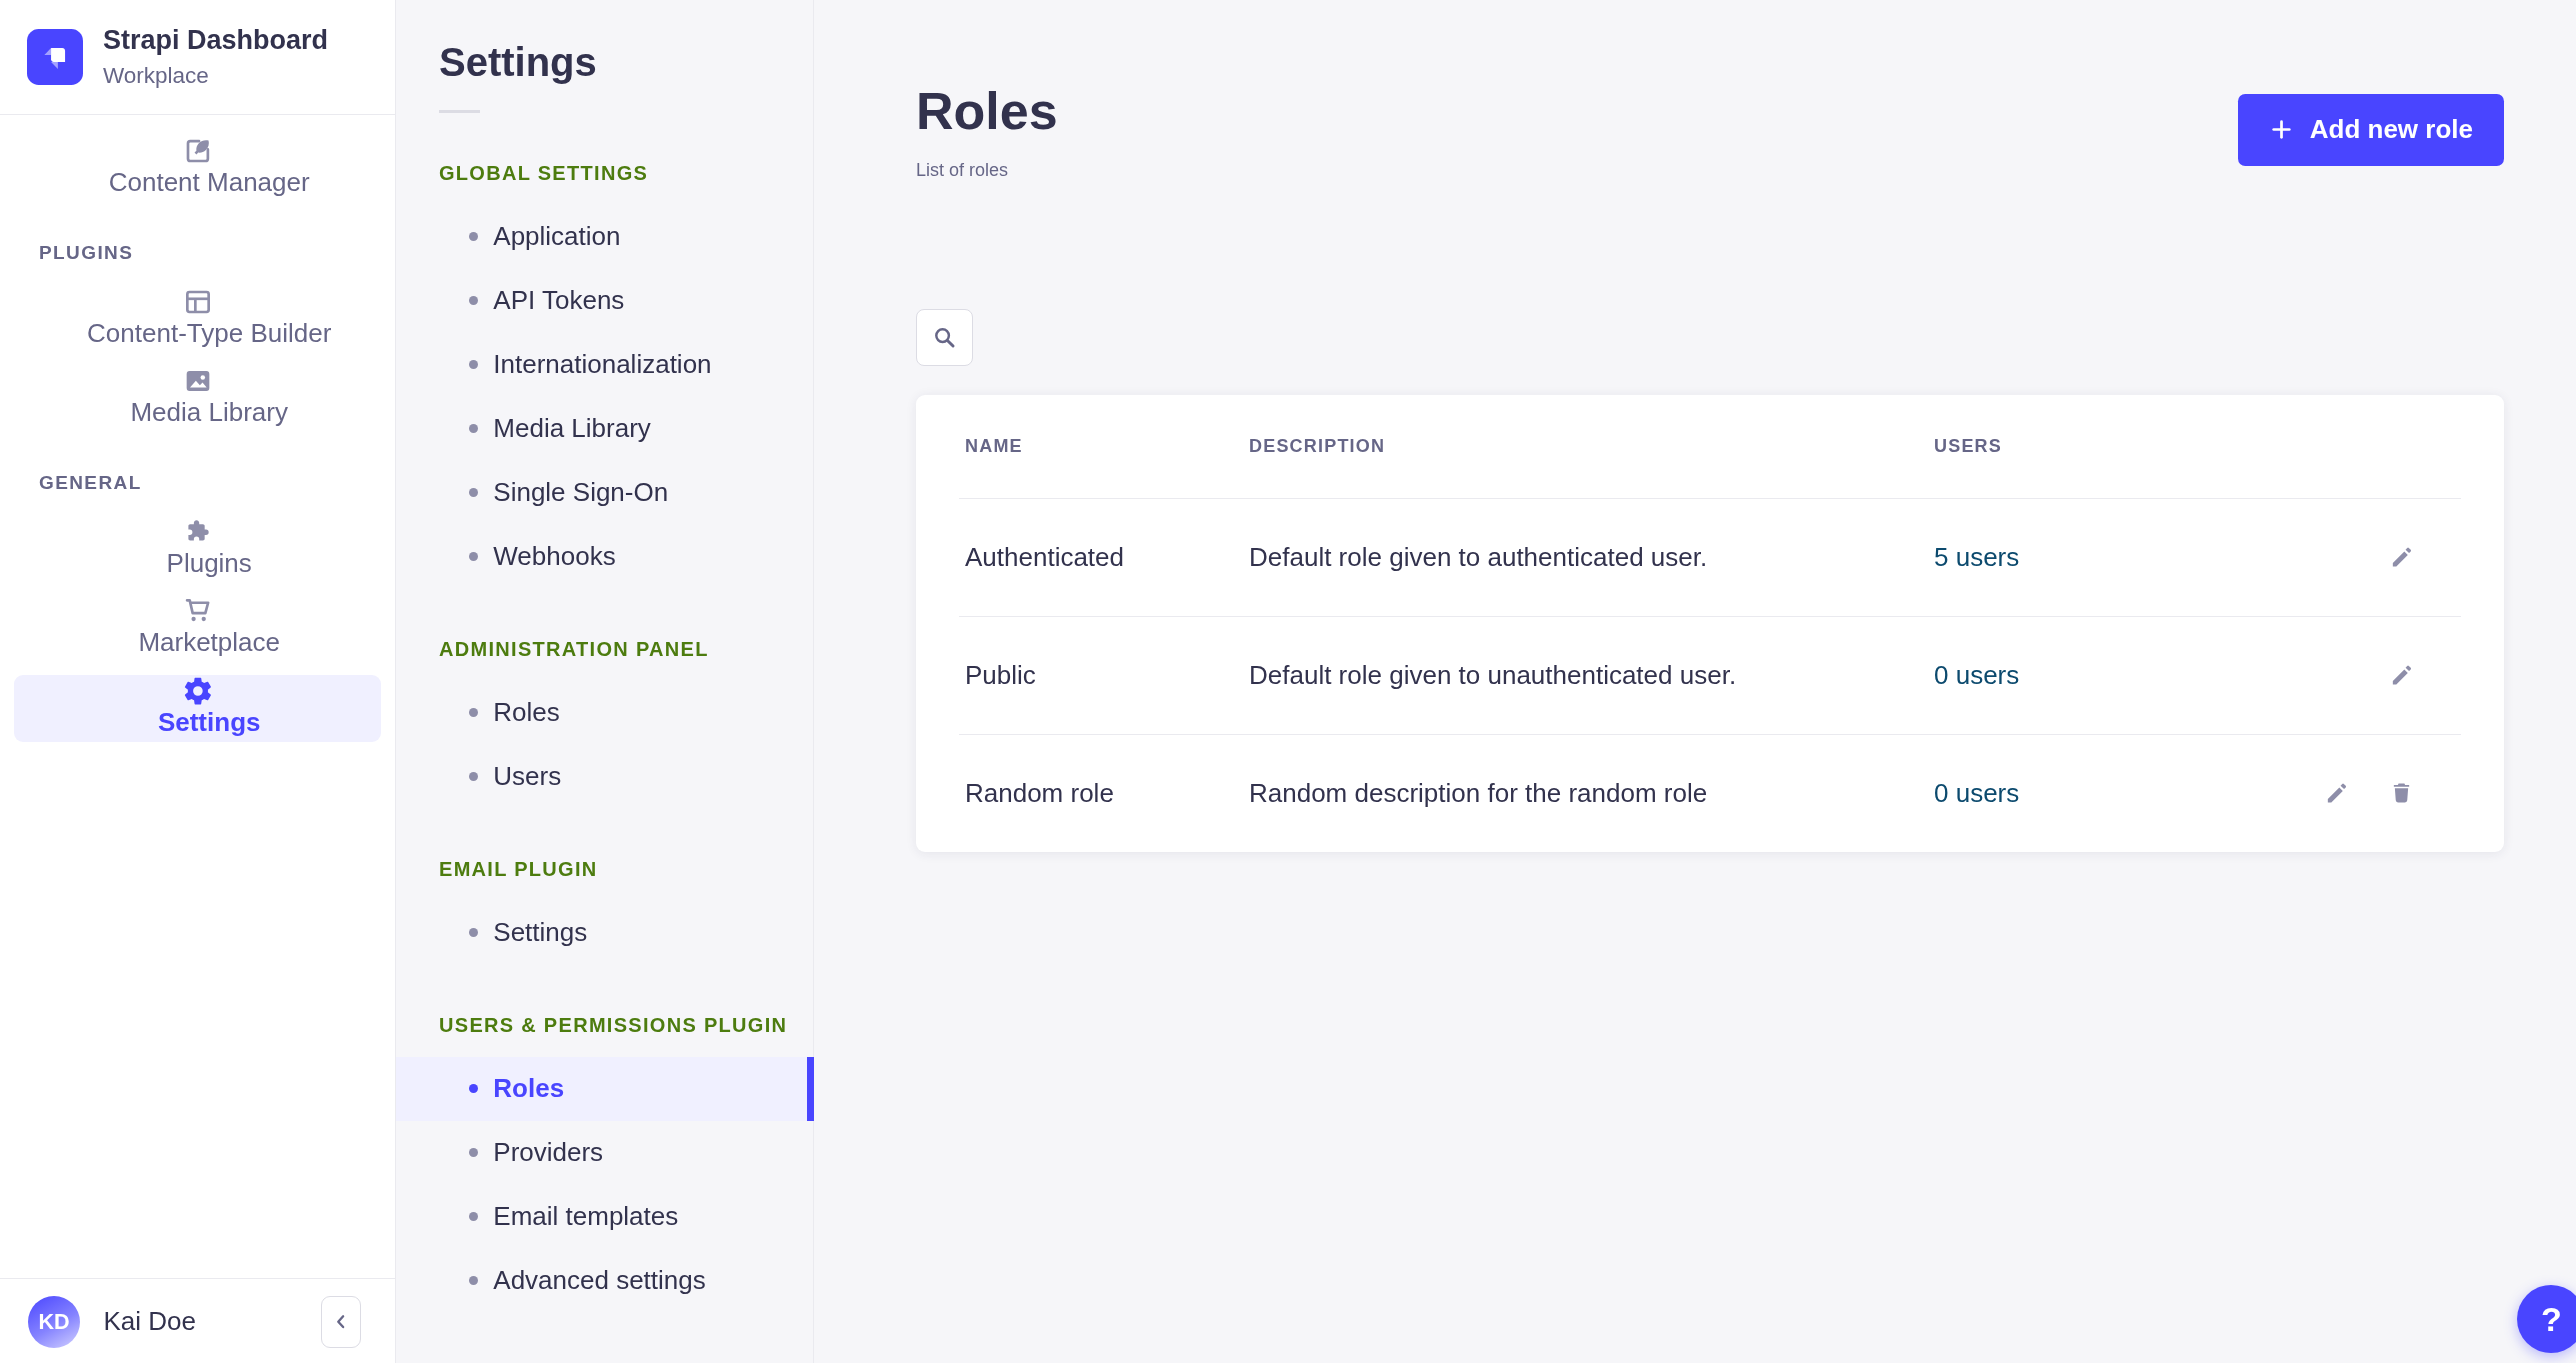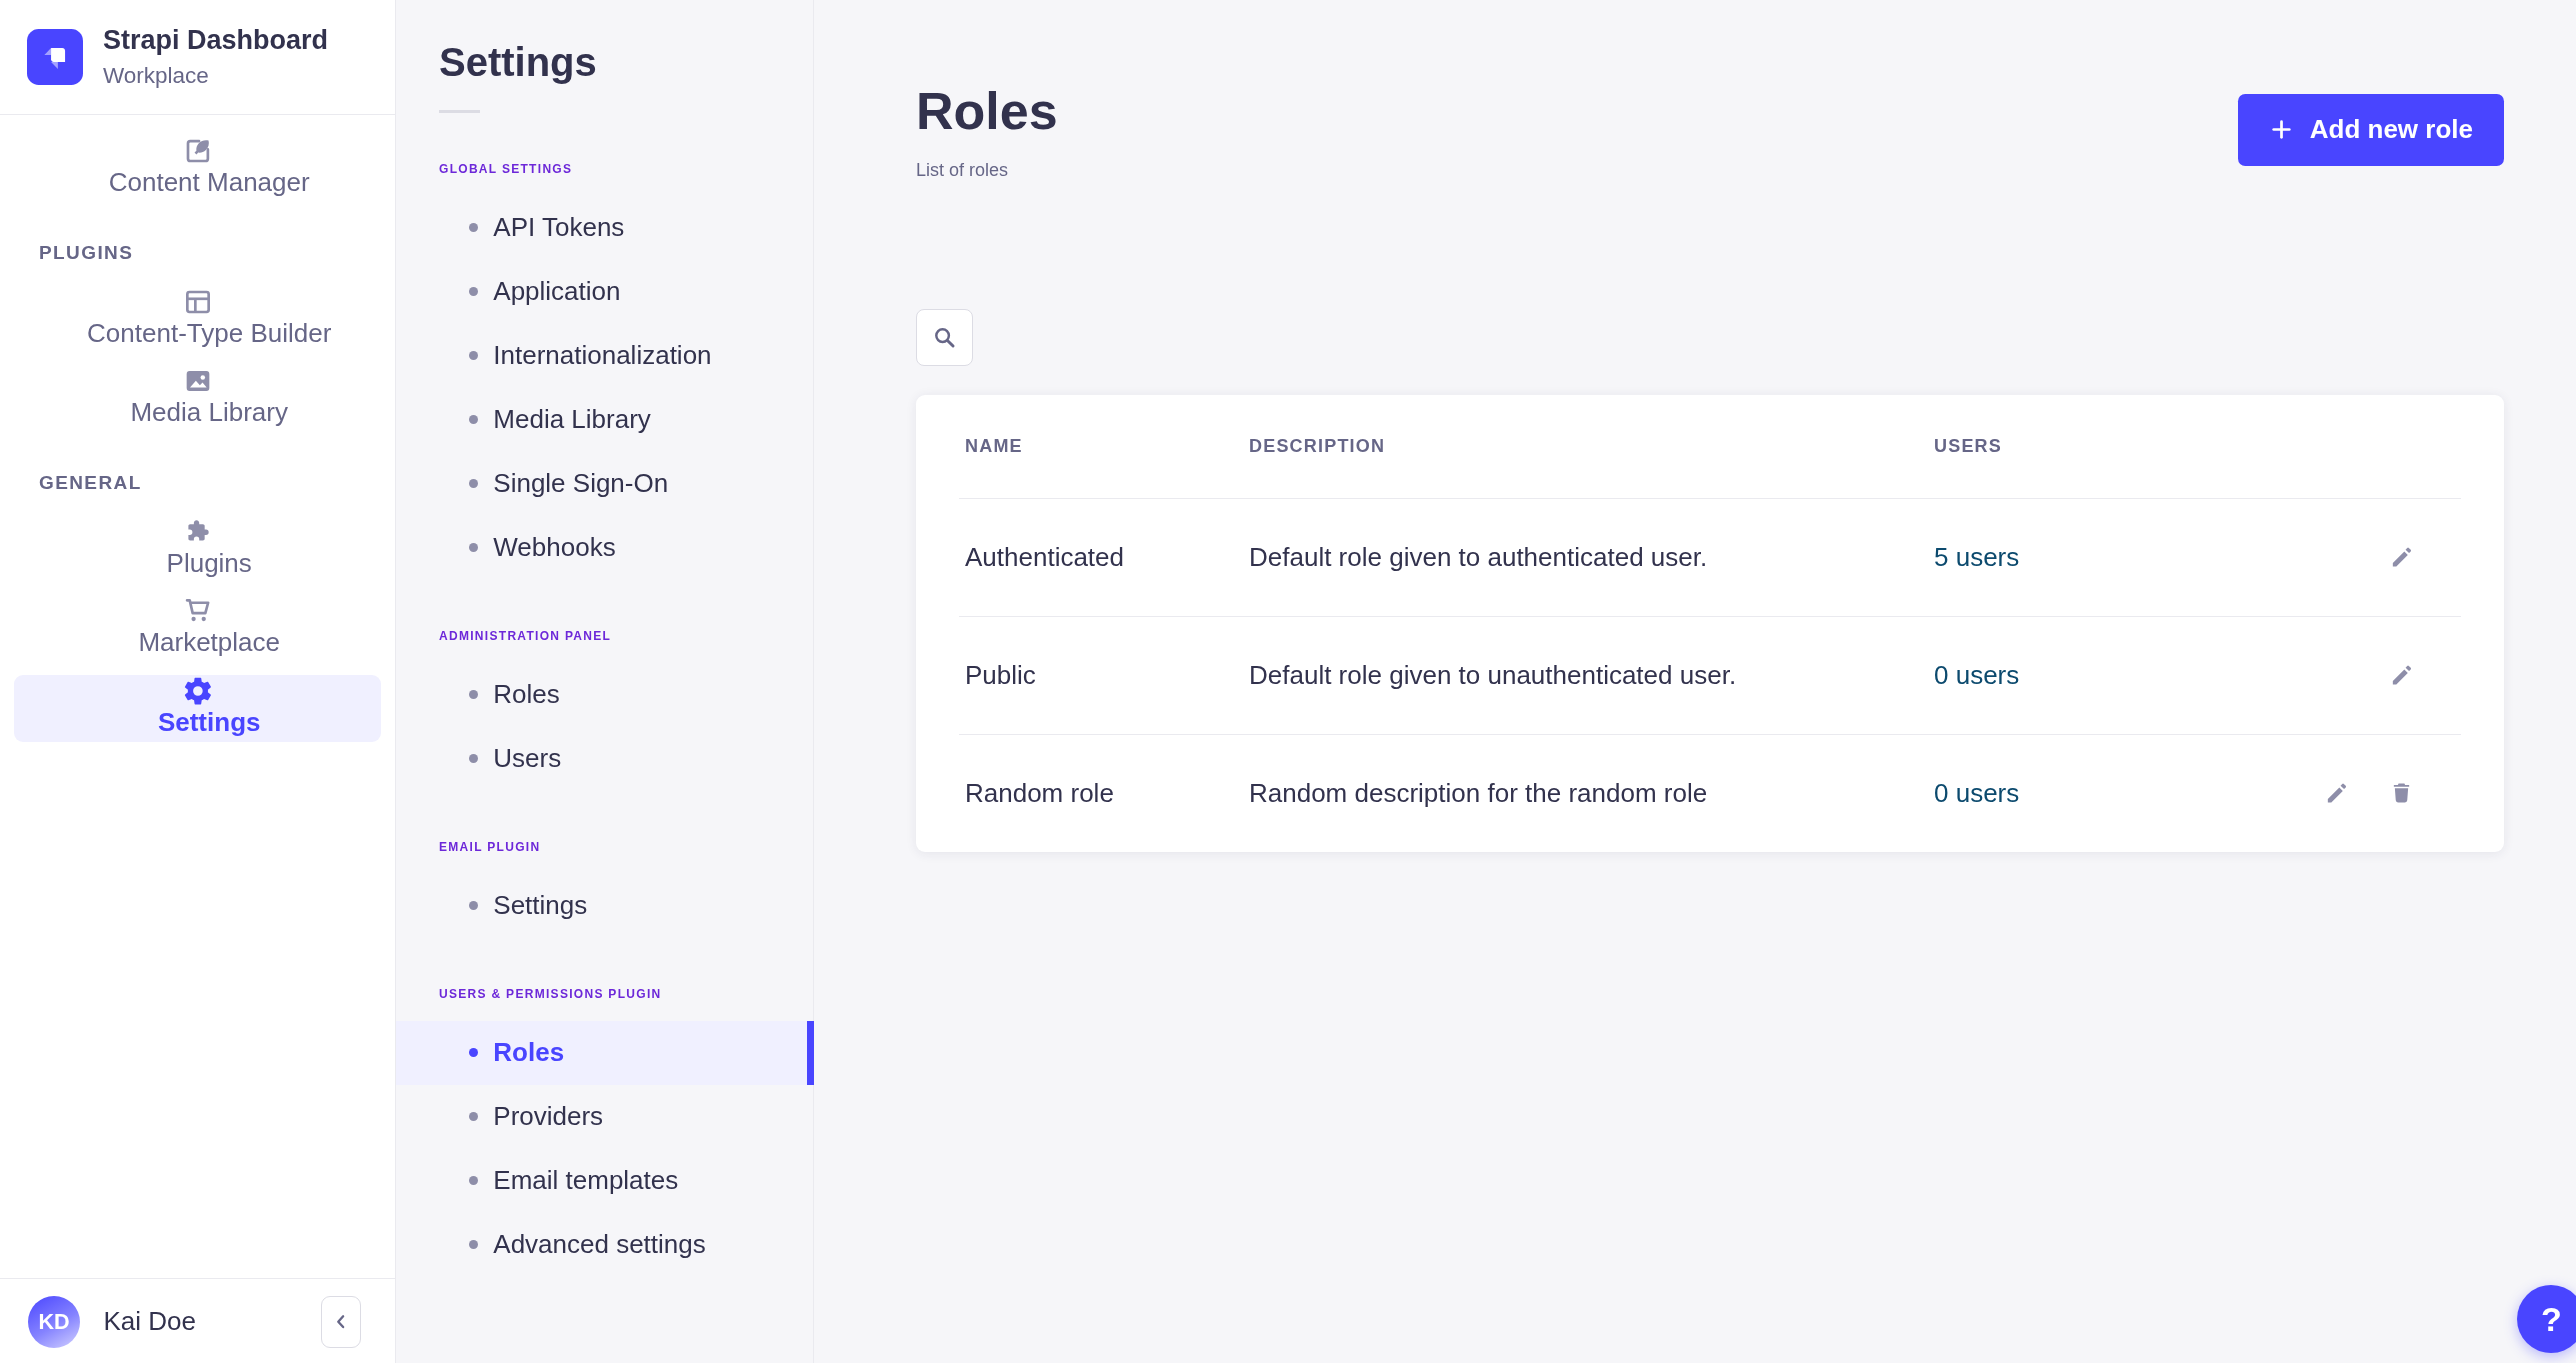--- a/index.html
+++ b/index.html
@@ -106,24 +106,24 @@
   .sub-nav {
     width: 418px;
     flex: 0 0 418px;
     background: #f6f6f9;
     border-right: 0.9px solid #eaeaef;
     padding-top: 40px;
   }
   .sub-nav-title { font-size: 40px; font-weight: bold; color: #32324d; margin-left: 43px; }
   .sub-nav-divider { width: 41px; height: 2.7px; background: #dcdce4; margin: 25px 0 0 43px; }
   .sub-section-label {
-    font-size: 12px;
+    font-size: 20px;
     font-weight: bold;
     letter-spacing: 1.3px;
-    color: #6d28d9;
+    color: #4d7c0f;
     margin: 49px 0 20px 43px;
   }
   .sub-item {
     position: relative;
     display: flex;
     align-items: center;
     height: 64px;
     padding-left: 73px;
     font-size: 26px;
     color: #32324d;
@@ -339,25 +339,25 @@
     </div>
   </aside>
 
   <aside class="sub-nav">
     <div class="sub-nav-title">Settings</div>
     <div class="sub-nav-divider"></div>
 
     <div class="sub-section-label">GLOBAL SETTINGS</div>
     <div class="sub-item">
       <span class="bullet"></span>
+      <span>Application</span>
+    </div>
+    <div class="sub-item">
+      <span class="bullet"></span>
       <span>API Tokens</span>
-    </div>
-    <div class="sub-item">
-      <span class="bullet"></span>
-      <span>Application</span>
     </div>
     <div class="sub-item">
       <span class="bullet"></span>
       <span>Internationalization</span>
     </div>
     <div class="sub-item">
       <span class="bullet"></span>
       <span>Media Library</span>
     </div>
     <div class="sub-item">

